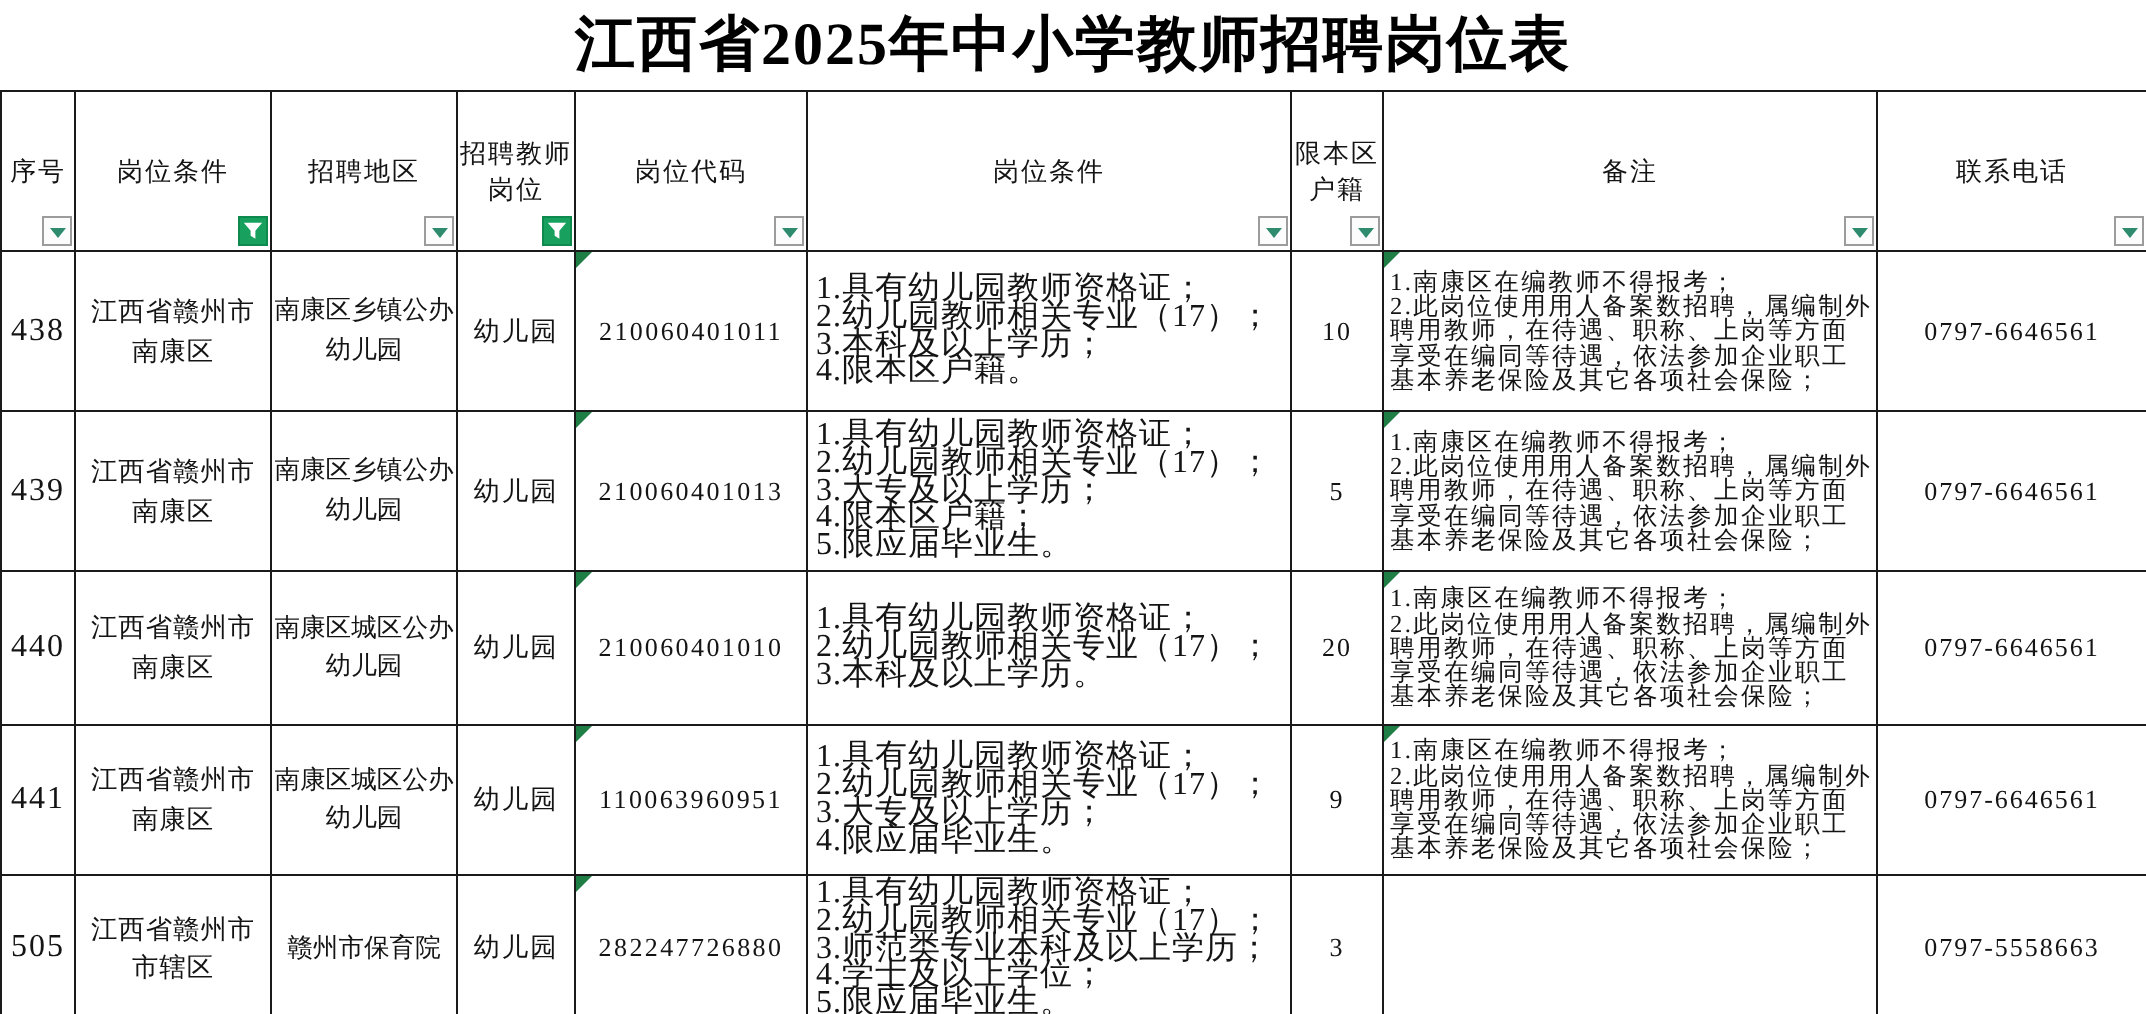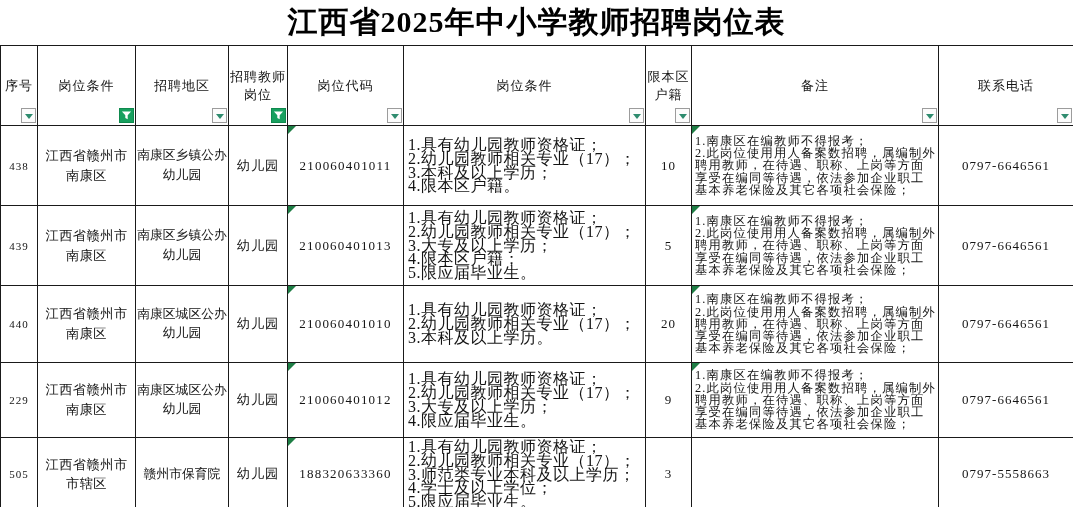--- a/index.html
+++ b/index.html
@@ -14,21 +14,21 @@
   }
   table{border-collapse:collapse;table-layout:fixed;width:1073px;}
   th,td{
     border:1px solid #1a1a1a;padding:0;vertical-align:middle;
     position:relative;background:#fff;overflow:hidden;
   }
   th{height:79px;font-weight:normal;font-size:13px;letter-spacing:1px;}
   .hlabel{display:block;text-align:center;padding:0 1px;line-height:1.35;}
   .c{text-align:center;}
   .v{display:block;white-space:pre-line;}
-  .seq{font-size:11px;letter-spacing:1px;}
+  .seq{font-size:16px;letter-spacing:1px;}
   .region{font-size:13.2px;letter-spacing:0.5px;line-height:1.5;}
   .unit{font-size:12.8px;line-height:1.5;}
   .pos{font-size:13.2px;letter-spacing:1px;}
   .code{font-size:13px;letter-spacing:1.2px;}
   .cond{font-size:16px;letter-spacing:0.5px;line-height:13.8px;text-align:left;padding:2px 2px 2px 4px;}
   .count{font-size:13px;letter-spacing:1px;text-align:center;}
   .remark{font-size:12.3px;letter-spacing:1.2px;line-height:12.2px;text-align:left;padding:1px 1px 1px 3px;}
   .phone{font-size:13px;letter-spacing:1px;}
   .r438,.r439{height:80px;}
   .r440{height:77px;}
@@ -240,36 +240,36 @@
             <span class="corner"></span>
             <span class="v remark">1.南康区在编教师不得报考；
 2.此岗位使用用人备案数招聘，属编制外聘用教师，在待遇、职称、上岗等方面享受在编同等待遇，依法参加企业职工基本养老保险及其它各项社会保险；</span>
           </td>
         <td class="c">
             <span class="v phone">0797-6646561</span>
           </td>
       </tr>
       <tr class="r441">
         <td class="c">
-            <span class="v seq">229</span>
+            <span class="v seq">441</span>
           </td>
         <td class="c">
             <span class="v region">江西省赣州市
 南康区</span>
           </td>
         <td class="c">
             <span class="v unit">南康区城区公办
 幼儿园</span>
           </td>
         <td class="c">
             <span class="v pos">幼儿园</span>
           </td>
         <td class="c">
             <span class="corner"></span>
-            <span class="v code">210060401012</span>
+            <span class="v code">110063960951</span>
           </td>
         <td>
             <span class="v cond">1.具有幼儿园教师资格证；
 2.幼儿园教师相关专业（17）；
 3.大专及以上学历；
 4.限应届毕业生。</span>
           </td>
         <td class="c">
             <span class="v count">9</span>
           </td>
@@ -291,21 +291,21 @@
 市辖区</span>
           </td>
         <td class="c">
             <span class="v unit">赣州市保育院</span>
           </td>
         <td class="c">
             <span class="v pos">幼儿园</span>
           </td>
         <td class="c">
             <span class="corner"></span>
-            <span class="v code">188320633360</span>
+            <span class="v code">282247726880</span>
           </td>
         <td>
             <span class="v cond">1.具有幼儿园教师资格证；
 2.幼儿园教师相关专业（17）；
 3.师范类专业本科及以上学历；
 4.学士及以上学位；
 5.限应届毕业生。</span>
           </td>
         <td class="c">
             <span class="v count">3</span>

